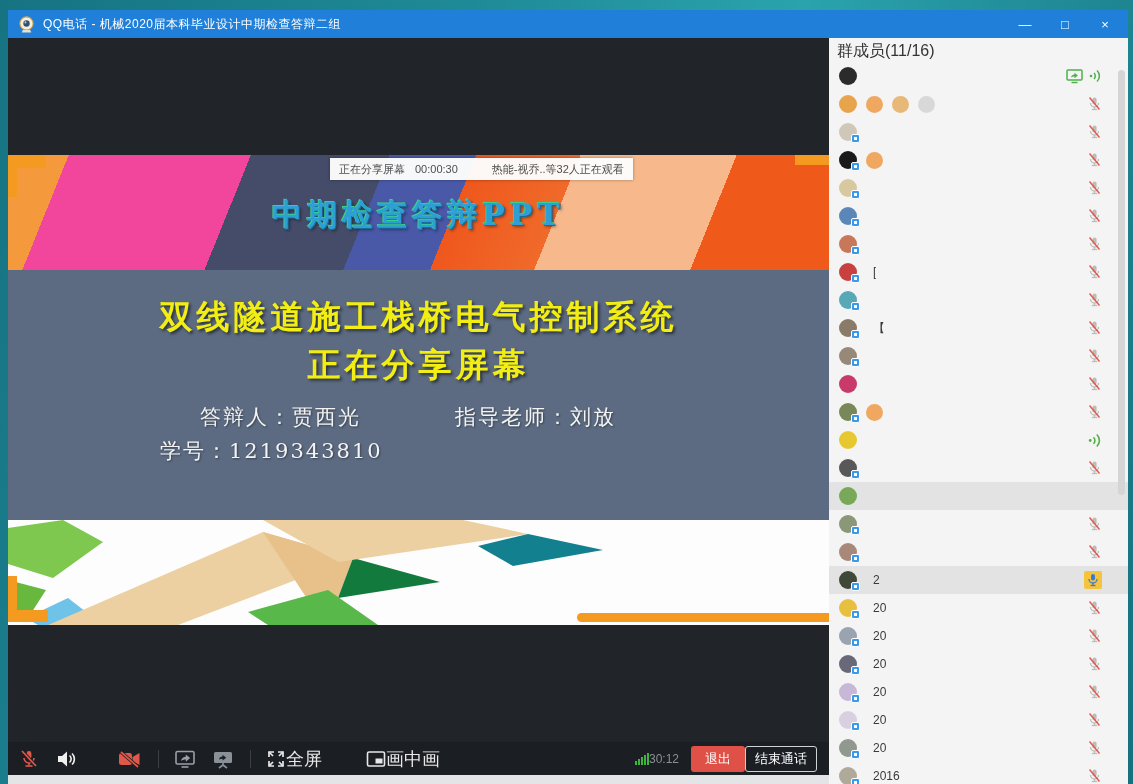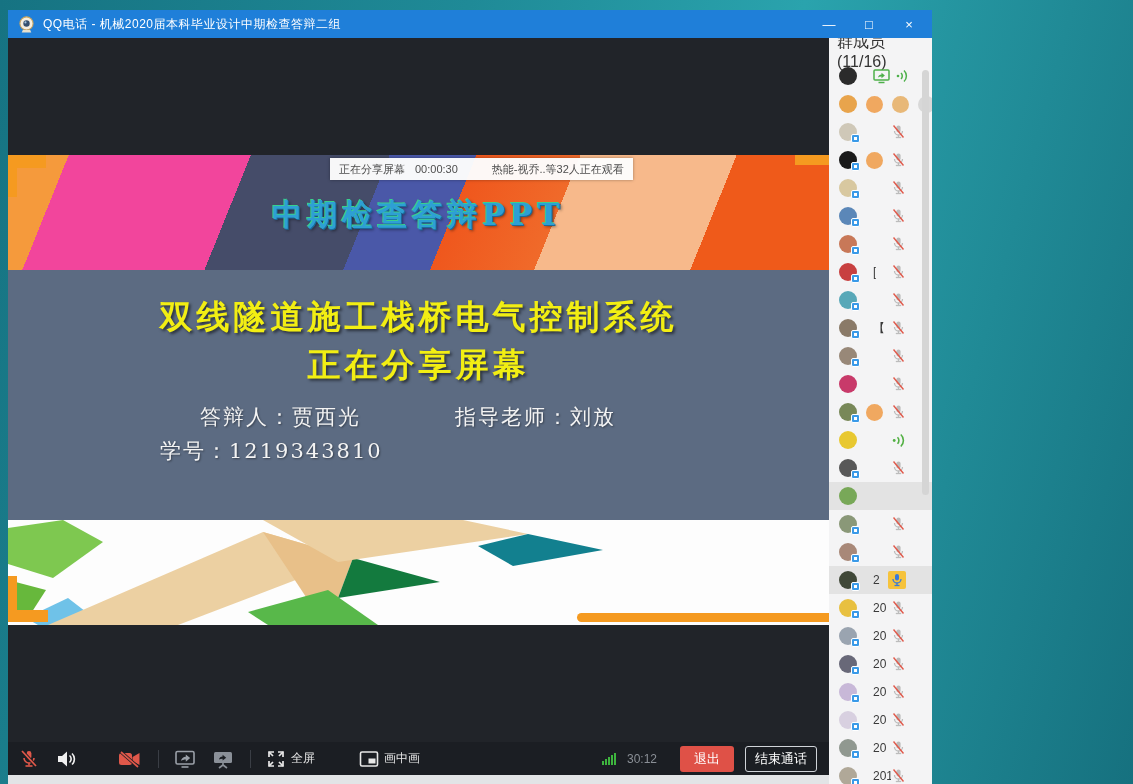--- a/index.html
+++ b/index.html
@@ -1,20 +1,20 @@
 <!DOCTYPE html>
 <html><head>
 <meta charset="utf-8">
 <style>
   * { margin:0; padding:0; box-sizing:border-box; }
   html,body { width:1133px; height:784px; overflow:hidden;
     font-family:"Liberation Sans","DejaVu Sans",sans-serif; }
   body { background:linear-gradient(105deg,#167382 0%,#1f8a97 35%,#2aa3ad 60%,#16717f 100%); position:relative; }
 
-  .window { position:absolute; left:8px; top:10px; width:924px; height:774px; background:#22252a; }
+  .window { position:absolute; left:8px; top:10px; width:1120px; height:774px; background:#22252a; }
 
   
   .titlebar { position:absolute; left:0; top:0; right:0; height:28px; background:#1f7fd9;
     display:flex; align-items:center; padding:0 10px; color:#fff; }
   .titlebar .app-icon { width:17px; height:17px; margin-right:8px; flex:0 0 auto; }
   .titlebar .title { font-size:12px; letter-spacing:.5px; }
   .win-controls { margin-left:auto; display:flex; align-items:center; gap:14px; }
   .win-btn { width:26px; height:22px; display:flex; align-items:center; justify-content:center;
     color:#fff; font-size:13px; cursor:default; }
 
@@ -63,23 +63,23 @@
   
   .share-banner { position:absolute; left:322px; top:3px; height:22px; min-width:198px;
     background:rgba(253,253,253,.97); box-shadow:0 0 3px rgba(0,0,0,.35);
     display:flex; align-items:center; gap:10px; padding:0 9px; font-size:11px; color:#4d4d4d; white-space:nowrap; }
 
   
   .toolbar { position:absolute; left:0; right:0; bottom:9px; height:33px; background:#1b1e23;
     display:flex; align-items:center; padding:0 12px 0 10px; }
   .bottom-strip { position:absolute; left:0; right:0; bottom:0; height:9px; background:#e2e4e6; }
   .tb { display:flex; align-items:center; gap:15px; }
-  .tb-btn { display:flex; align-items:center; gap:5px; color:#e8e8e8; font-size:12px; cursor:default; }
+  .tb-btn { display:flex; align-items:center; color:#e8e8e8; font-size:18px; cursor:default; }
   .tb-div { width:1px; height:18px; background:#3a3e45; }
-  .tb-right { margin-left:auto; display:flex; align-items:center; gap:11px; }
+  .tb-right { margin-left:auto; display:flex; align-items:center; }
   .duration { color:#8a8f96; font-size:12px; }
   .exit-btn { background:#df5147; color:#fff; font-size:13px; padding:4px 14px; border-radius:3px;margin-left:12px; }
   .endcall-btn { border:1px solid #cfd3d8; color:#ffffff; font-size:13px; padding:3px 9px; border-radius:3px; }
   .sigbars { display:flex; align-items:flex-end; gap:1px; }
   .sigbars i { display:block; width:2px; background:#3eb53e; }
 
   
   .sb-header { height:24px; display:flex; align-items:center; padding:2px 0 0 8px;
     font-size:16px; color:#333; }
   .member-list { position:absolute; left:0; top:24px; right:0; bottom:0; }

